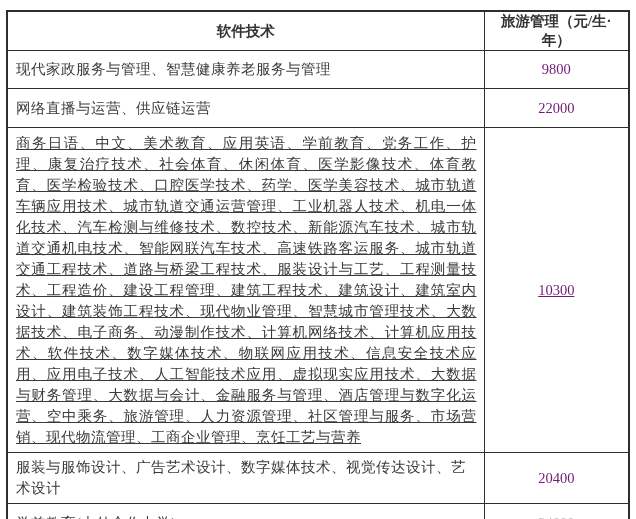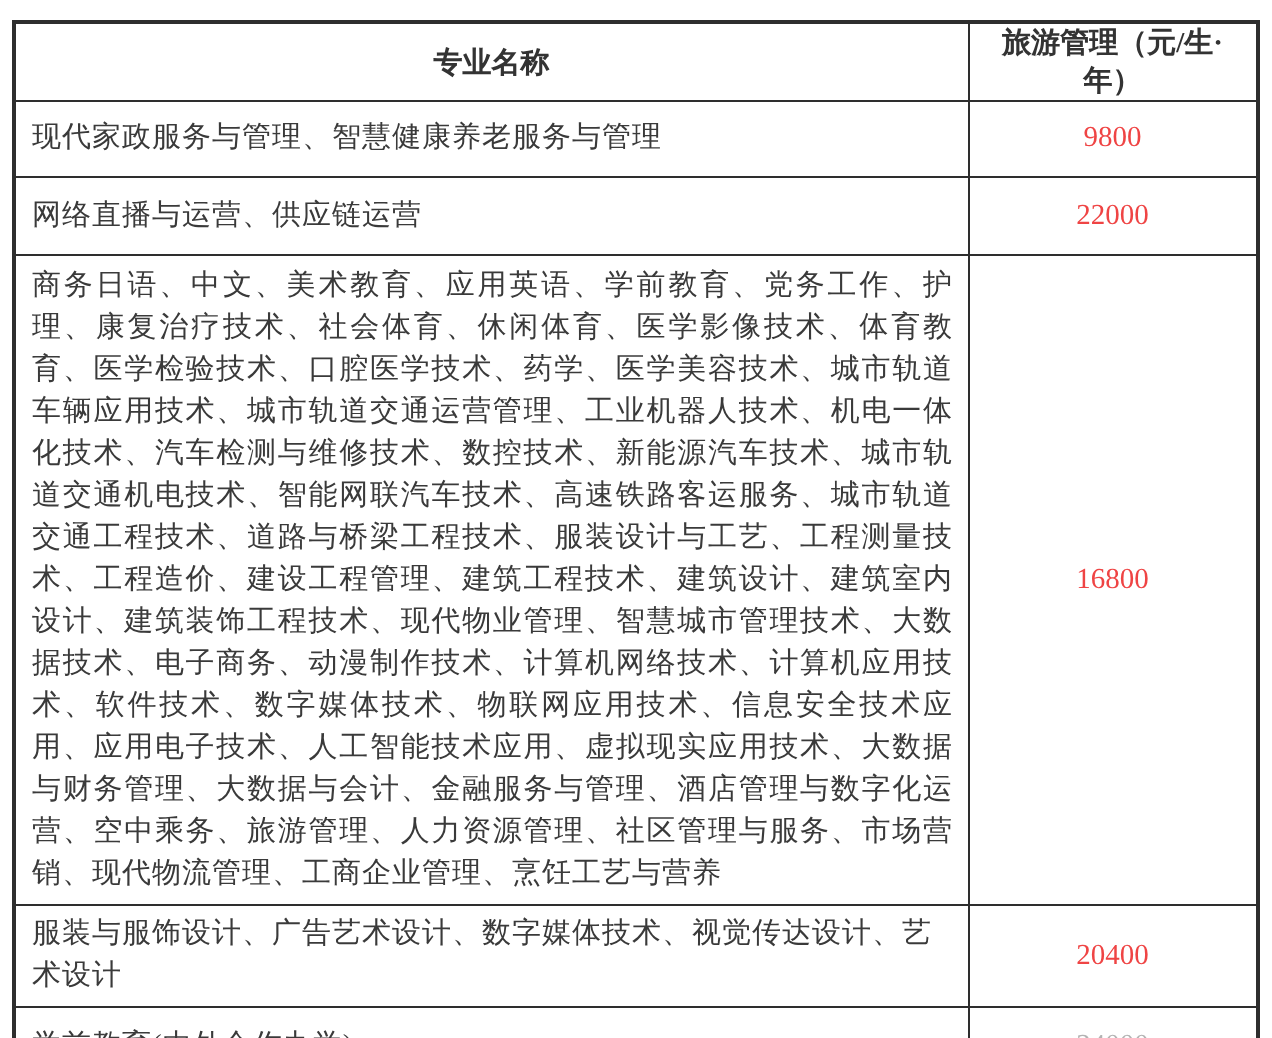--- a/index.html
+++ b/index.html
@@ -53,56 +53,56 @@
   }
   td.major-cell.justified {
     text-align: justify;
     text-justify: inter-ideograph;
     vertical-align: top;
     padding-top: 5px;
   }
   td.fee-cell {
     text-align: center;
     vertical-align: middle;
-    color: #ef4444;
+    color: #701a75;
     font-size: 14.5px;
   }
   tr.row-small  td { height: 38px; }
   tr.row-small2 td { height: 39px; }
-  tr.row-big    td { height: 305px; }
+  tr.row-big    td { height: 305px; text-decoration: underline; }
   tr.row-last   td { height: 41px; }
   td.fee-cell.faint { color: #b3b3b3; }
 </style>
 </head>
 <body>
 
 <div class="page">
   <table class="fee-table">
     <colgroup>
       <col class="col-major">
       <col class="col-fee">
     </colgroup>
     <thead>
       <tr>
-        <th class="header-cell">专业名称</th>
+        <th class="header-cell">软件技术</th>
         <th class="header-cell">旅游管理（元/生·年）</th>
       </tr>
     </thead>
     <tbody>
       <tr class="row-small">
         <td class="major-cell">现代家政服务与管理、智慧健康养老服务与管理</td>
         <td class="fee-cell">9800</td>
       </tr>
       <tr class="row-small2">
         <td class="major-cell">网络直播与运营、供应链运营</td>
         <td class="fee-cell">22000</td>
       </tr>
       <tr class="row-big">
         <td class="major-cell justified">商务日语、中文、美术教育、应用英语、学前教育、党务工作、护理、康复治疗技术、社会体育、休闲体育、医学影像技术、体育教育、医学检验技术、口腔医学技术、药学、医学美容技术、城市轨道车辆应用技术、城市轨道交通运营管理、工业机器人技术、机电一体化技术、汽车检测与维修技术、数控技术、新能源汽车技术、城市轨道交通机电技术、智能网联汽车技术、高速铁路客运服务、城市轨道交通工程技术、道路与桥梁工程技术、服装设计与工艺、工程测量技术、工程造价、建设工程管理、建筑工程技术、建筑设计、建筑室内设计、建筑装饰工程技术、现代物业管理、智慧城市管理技术、大数据技术、电子商务、动漫制作技术、计算机网络技术、计算机应用技术、软件技术、数字媒体技术、物联网应用技术、信息安全技术应用、应用电子技术、人工智能技术应用、虚拟现实应用技术、大数据与财务管理、大数据与会计、金融服务与管理、酒店管理与数字化运营、空中乘务、旅游管理、人力资源管理、社区管理与服务、市场营销、现代物流管理、工商企业管理、烹饪工艺与营养</td>
-        <td class="fee-cell">16800</td>
+        <td class="fee-cell">10300</td>
       </tr>
       <tr class="row-small">
         <td class="major-cell">服装与服饰设计、广告艺术设计、数字媒体技术、视觉传达设计、艺术设计</td>
         <td class="fee-cell">20400</td>
       </tr>
       <tr class="row-last">
         <td class="major-cell">学前教育(中外合作办学)</td>
         <td class="fee-cell faint">24000</td>
       </tr>
     </tbody>

